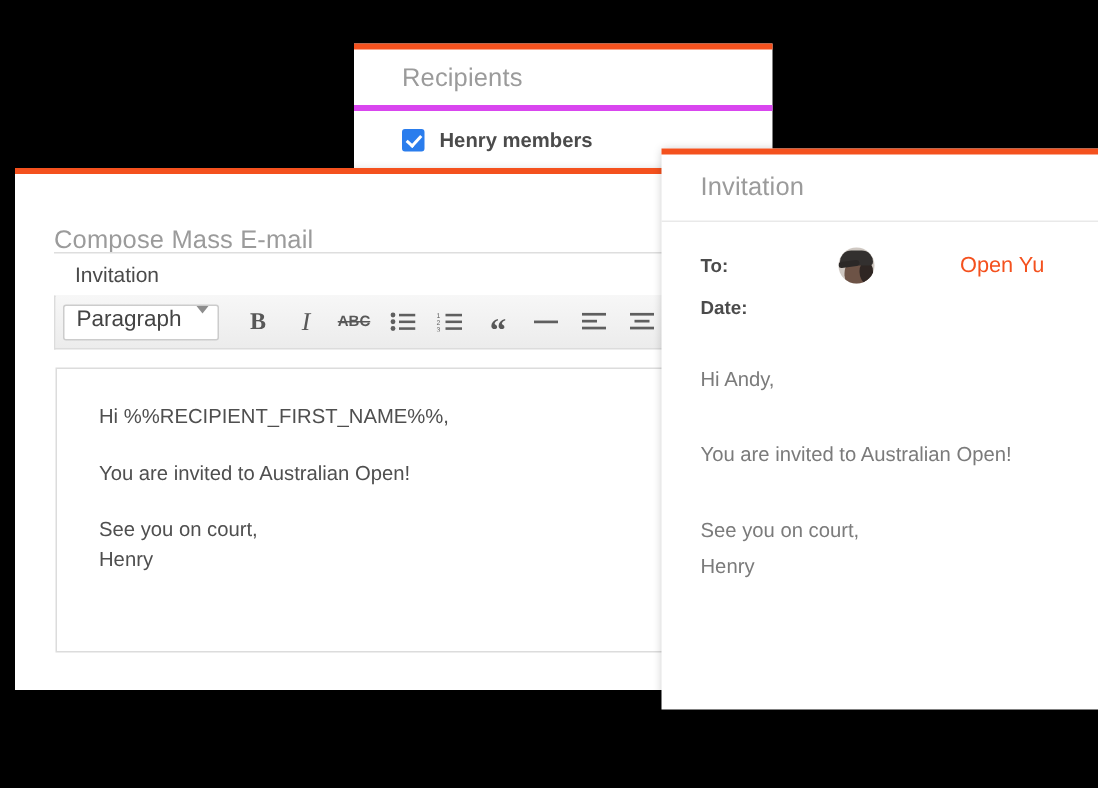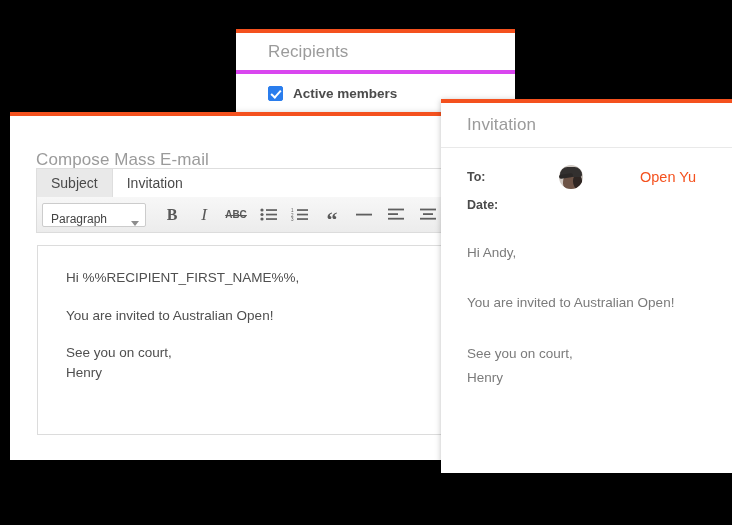--- a/index.html
+++ b/index.html
@@ -159,25 +159,25 @@
     align-items: center;
     padding-left: 5px;
   }
   .fmt-select {
     width: 104px;
     height: 24px;
     background: #fff;
     border: 1px solid #ccc;
     border-radius: 2px;
     display: flex;
-    align-items: flex-end;
+    align-items: flex-start;
     justify-content: space-between;
     padding: 0 6px 0 8px;
     box-sizing: border-box;
-    font-size: 12px;
+    font-size: 15px;
     color: #444;
     margin-right: 10px;
   }
   .caret {
     width: 0; height: 0;
     border-left: 4px solid transparent;
     border-right: 4px solid transparent;
     border-top: 5px solid #8d8d8d;
   }
   .tb-btn {
@@ -318,21 +318,21 @@
 
 <div class="panel" id="recipients-panel">
   <div class="panel-accent"></div>
   <div class="hdr">
     <span class="panel-title">Recipients</span>
   </div>
   <div class="checkbox-list">
 
     <div class="cb-row checked">
       <span class="cb-box"></span>
-      <span class="cb-label">Active members</span>
+      <span class="cb-label">Henry members</span>
     </div>
 
     <div class="cb-row">
       <span class="cb-box"></span>
       <span class="cb-label">Inactive members</span>
     </div>
 
     <div class="cb-row">
       <span class="cb-box"></span>
       <span class="cb-label">Affiliates</span>
@@ -342,21 +342,20 @@
 </div>
 
 <div class="panel" id="compose-panel">
   <div class="panel-accent"></div>
 
   <div class="hdr">
     <span class="panel-title">Compose Mass E-mail</span>
   </div>
 
   <div class="tabs-row">
-    <div class="tab-label">Subject</div>
     <div class="tab-value">Invitation</div>
   </div>
 
   <div class="toolbar">
 
     <div class="fmt-select">
       <span>Paragraph</span>
       <span class="caret"></span>
     </div>
 

